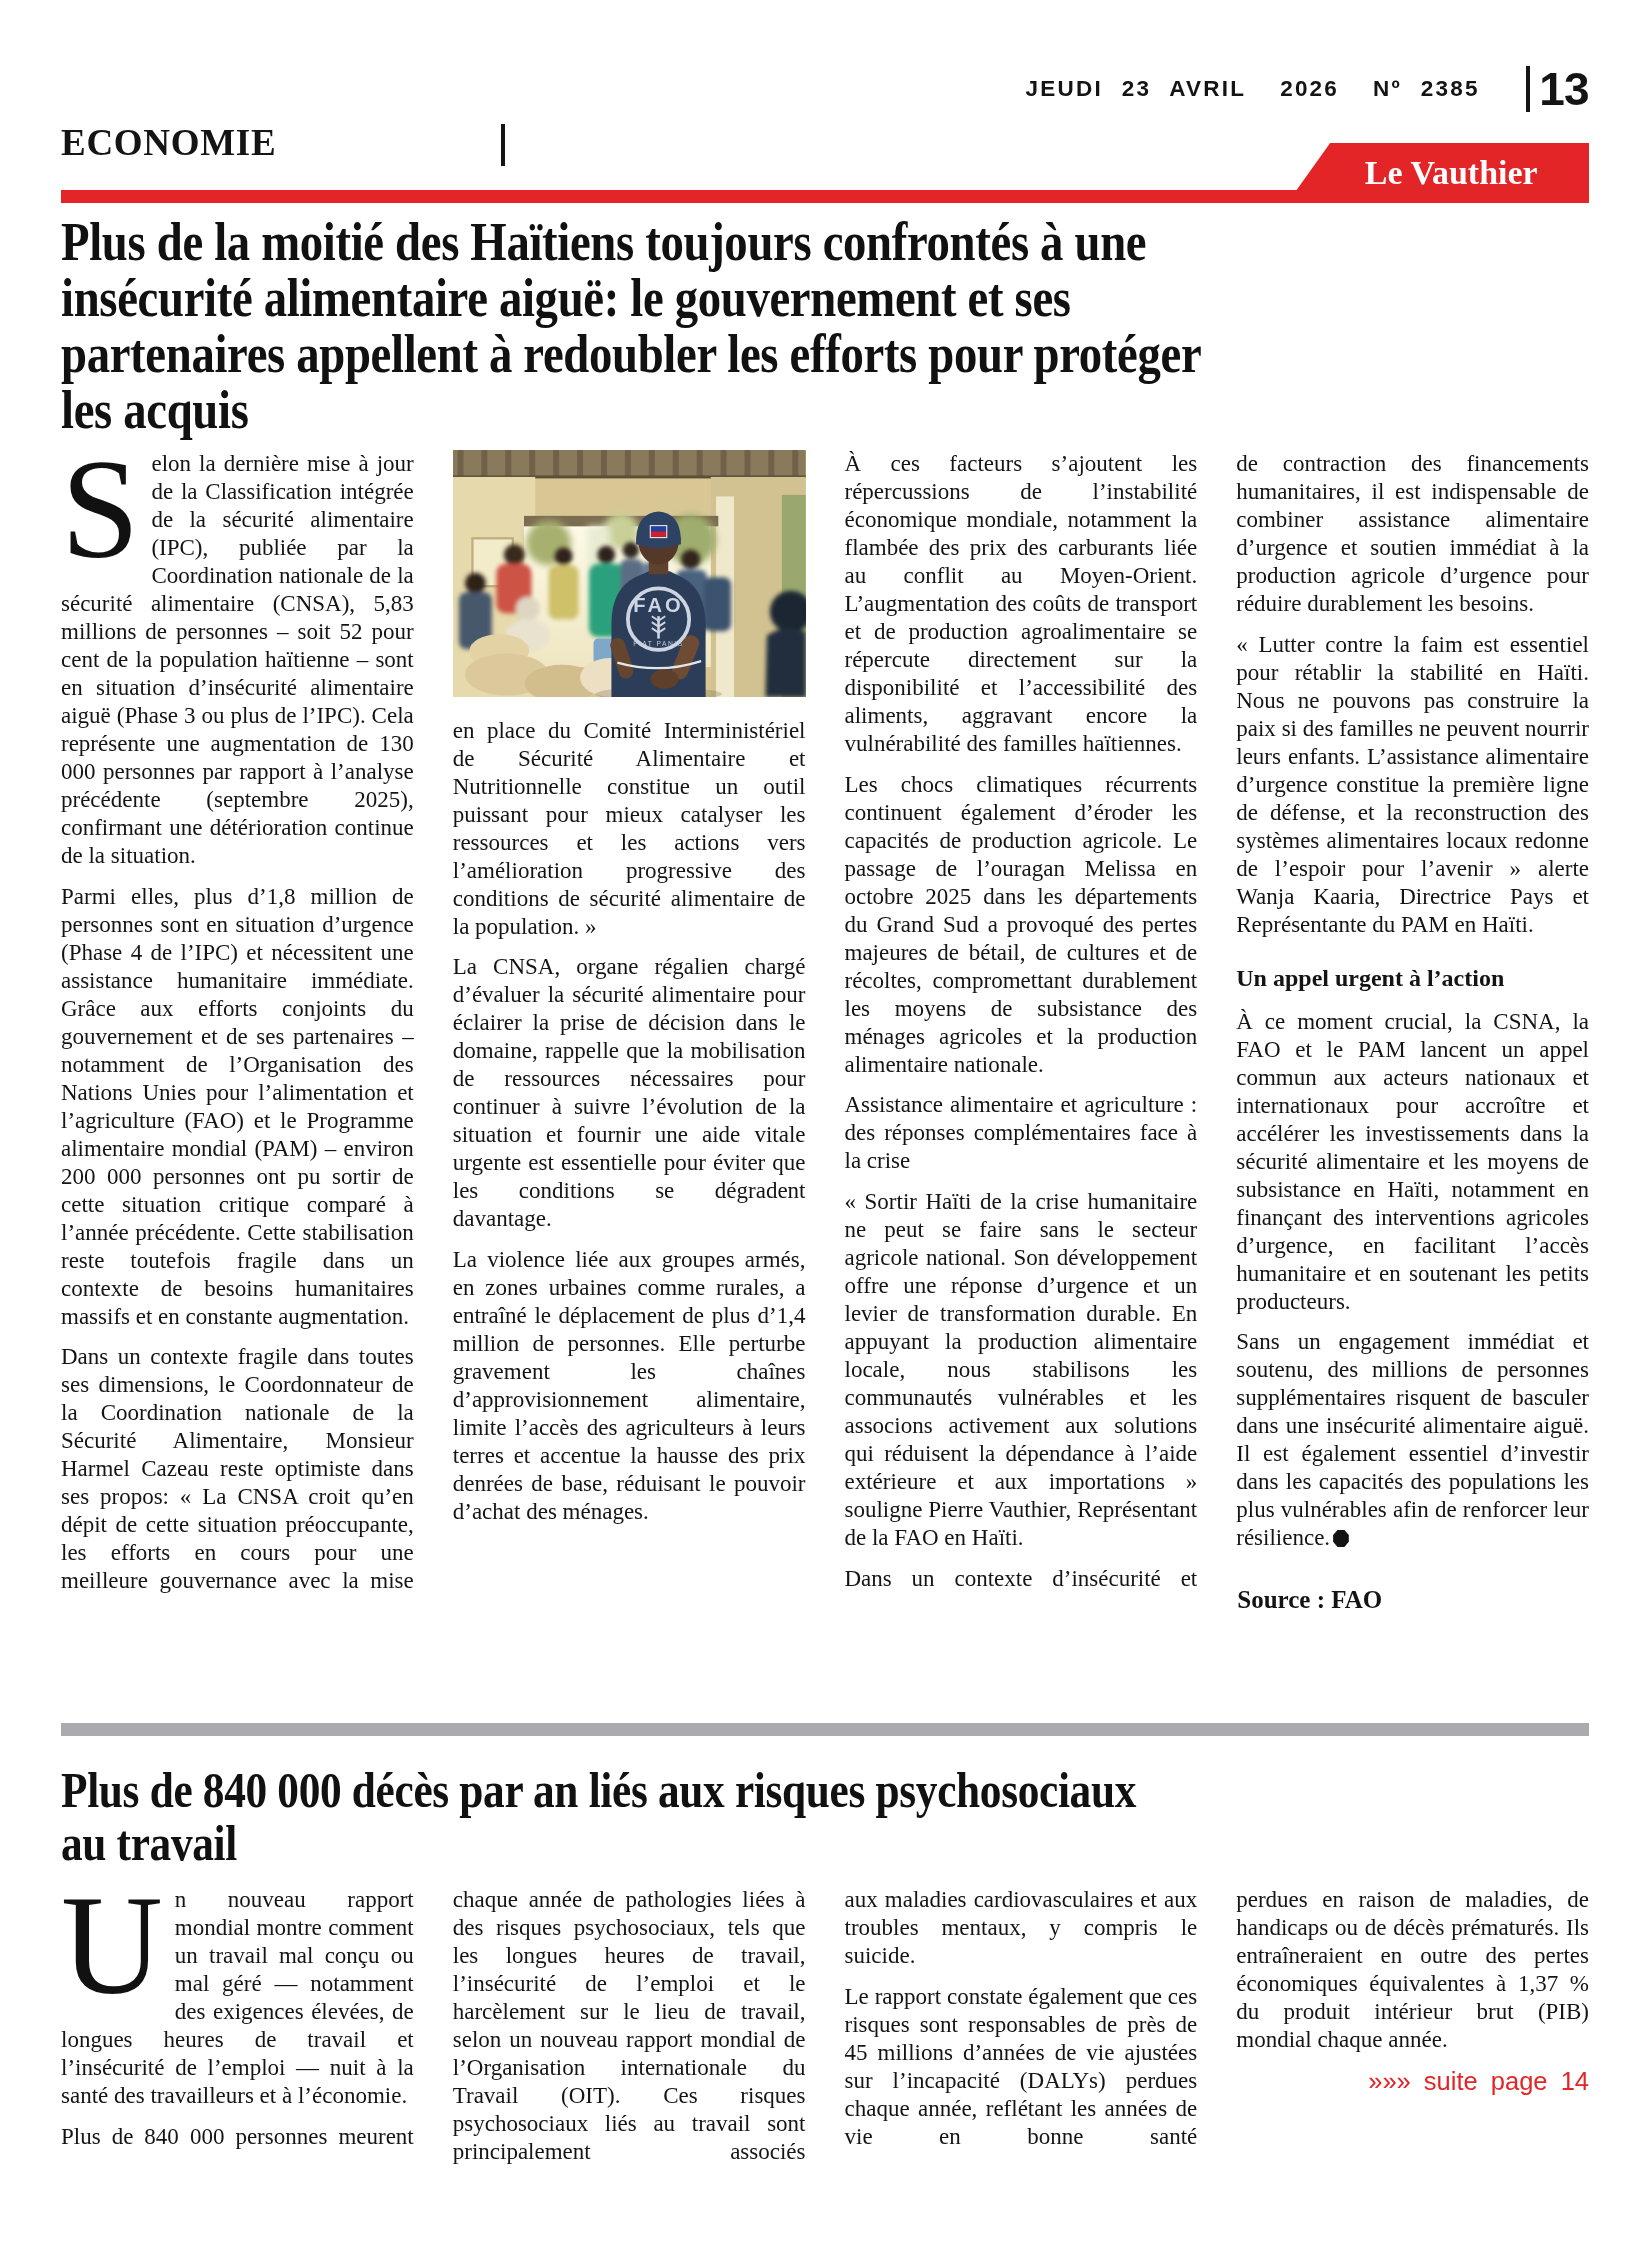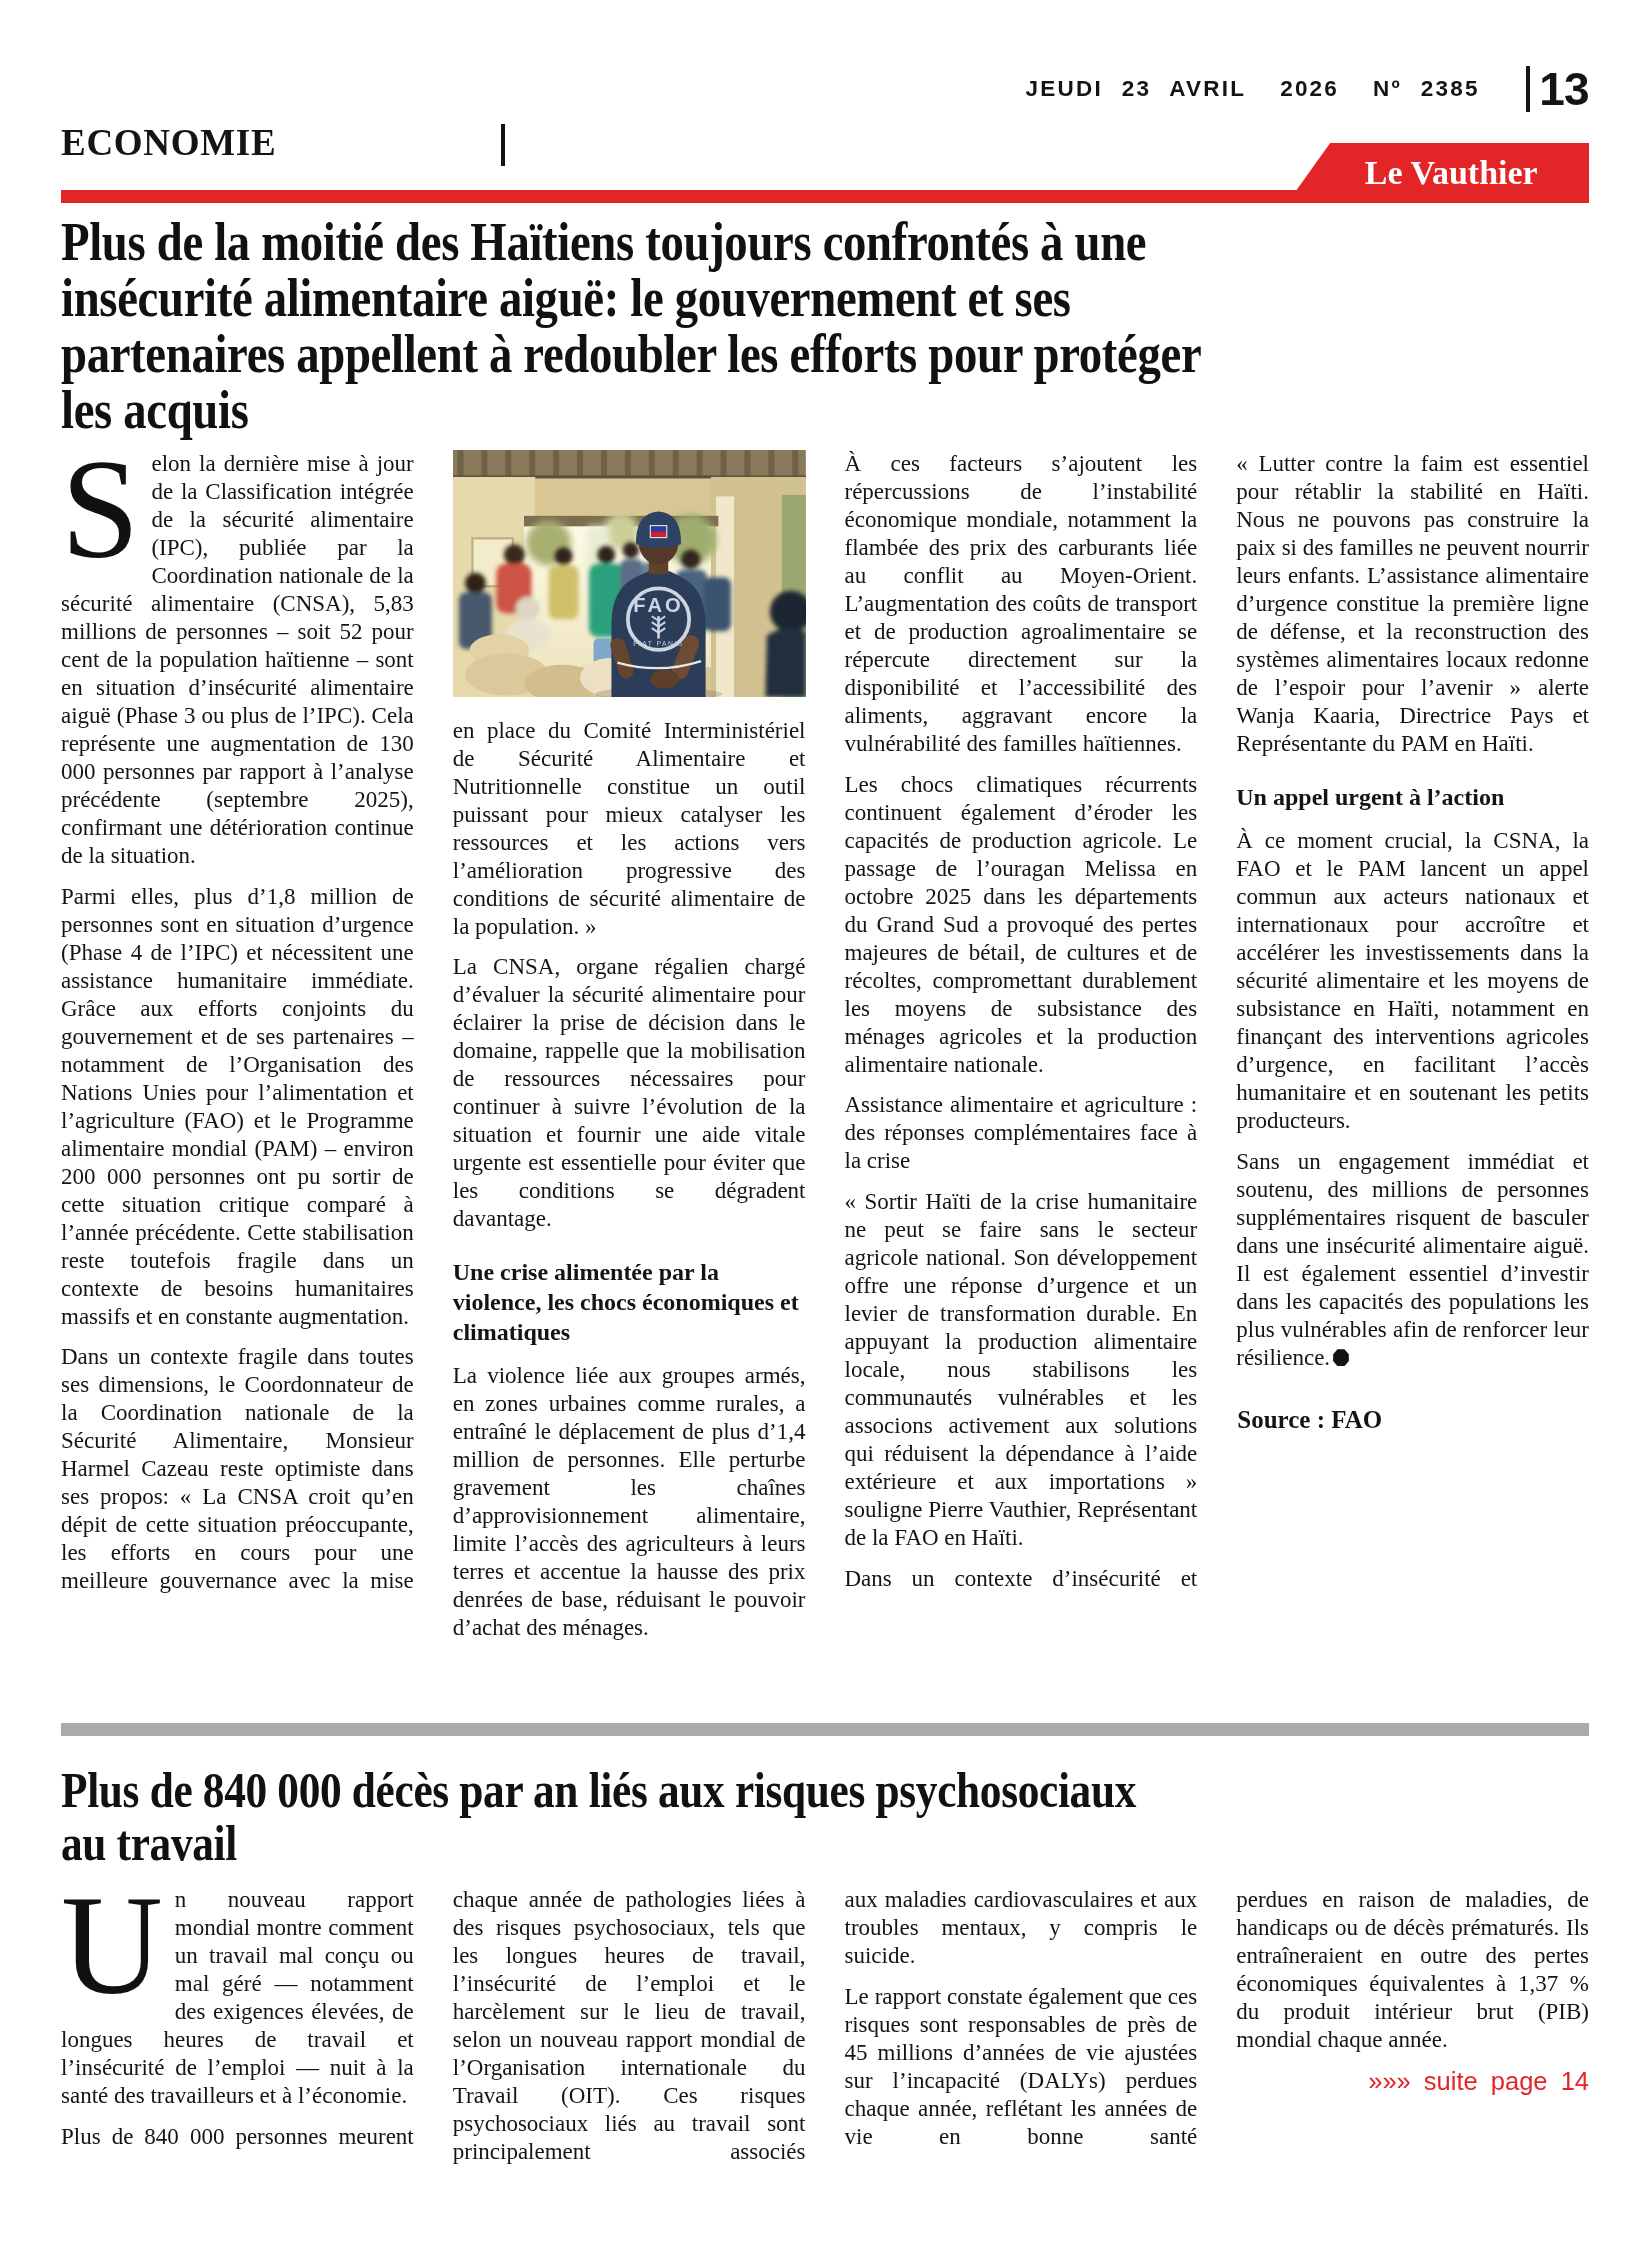--- a/index.html
+++ b/index.html
@@ -220,33 +220,33 @@
             </g>
             <g filter="url(#b3)">
               <circle cx="452" cy="216" r="28" fill="#1d2733"></circle>
               <path d="M418 330 L420 248 Q446 230 472 244 L472 330 Z" fill="#222e3d"></path>
             </g>
           </svg>
         </figure>
         <div>
             <p class="body-para">en place du Comité Interministériel de Sécurité Alimentaire et Nutritionnelle constitue un outil puissant pour mieux catalyser les ressources et les actions vers l’amélioration progressive des conditions de sécurité alimentaire de la population. »</p>
             <p class="body-para">La CNSA, organe régalien chargé d’évaluer la sécurité alimentaire pour éclairer la prise de décision dans le domaine, rappelle que la mobilisation de ressources nécessaires pour continuer à suivre l’évolution de la situation et fournir une aide vitale urgente est essentielle pour éviter que les conditions se dégradent davantage.</p>
-            <h3 class="col-subhead">Une crise alimentée par la violence, les chocs économiques et climatiques</h3>
             <p class="body-para">La violence liée aux groupes armés, en zones urbaines comme rurales, a entraîné le déplacement de plus d’1,4 million de personnes. Elle perturbe gravement les chaînes d’approvisionnement alimentaire, limite l’accès des agriculteurs à leurs terres et accentue la hausse des prix denrées de base, réduisant le pouvoir d’achat des ménages.</p>
           </div>
       </div>
 
       <div class="col">
           <p class="body-para">À ces facteurs s’ajoutent les répercussions de l’instabilité économique mondiale, notamment la flambée des prix des carburants liée au conflit au Moyen-Orient. L’augmentation des coûts de transport et de production agroalimentaire se répercute directement sur la disponibilité et l’accessibilité des aliments, aggravant encore la vulnérabilité des familles haïtiennes.</p>
           <p class="body-para">Les chocs climatiques récurrents continuent également d’éroder les capacités de production agricole. Le passage de l’ouragan Melissa en octobre 2025 dans les départements du Grand Sud a provoqué des pertes majeures de bétail, de cultures et de récoltes, compromettant durablement les moyens de subsistance des ménages agricoles et la production alimentaire nationale.</p>
           <p class="body-para">Assistance alimentaire et agriculture : des réponses complémentaires face à la crise</p>
           <p class="body-para">« Sortir Haïti de la crise humanitaire ne peut se faire sans le secteur agricole national. Son développement offre une réponse d’urgence et un levier de transformation durable. En appuyant la production alimentaire locale, nous stabilisons les communautés vulnérables et les associons activement aux solutions qui réduisent la dépendance à l’aide extérieure et aux importations » souligne Pierre Vauthier, Représentant de la FAO en Haïti.</p>
           <p class="body-para flush">Dans un contexte d’insécurité et</p>
         </div>
       <div class="col">
+          <p class="body-para">de contraction des financements humanitaires, il est indispensable de combiner assistance alimentaire d’urgence et soutien immédiat à la production agricole d’urgence pour réduire durablement les besoins.</p>
           <p class="body-para">« Lutter contre la faim est essentiel pour rétablir la stabilité en Haïti. Nous ne pouvons pas construire la paix si des familles ne peuvent nourrir leurs enfants. L’assistance alimentaire d’urgence constitue la première ligne de défense, et la reconstruction des systèmes alimentaires locaux redonne de l’espoir pour l’avenir » alerte Wanja Kaaria, Directrice Pays et Représentante du PAM en Haïti.</p>
           <h3 class="col-subhead">Un appel urgent à l’action</h3>
           <p class="body-para">À ce moment crucial, la CSNA, la FAO et le PAM lancent un appel commun aux acteurs nationaux et internationaux pour accroître et accélérer les investissements dans la sécurité alimentaire et les moyens de subsistance en Haïti, notamment en finançant des interventions agricoles d’urgence, en facilitant l’accès humanitaire et en soutenant les petits producteurs.</p>
           <p class="body-para">Sans un engagement immédiat et soutenu, des millions de personnes supplémentaires risquent de basculer dans une insécurité alimentaire aiguë. Il est également essentiel d’investir dans les capacités des populations les plus vulnérables afin de renforcer leur résilience.<span class="endmark"></span></p>
           <p class="source-line">Source : FAO</p>
         </div>
     </div>
   </section>
 
   <div class="gray-rule"></div>

